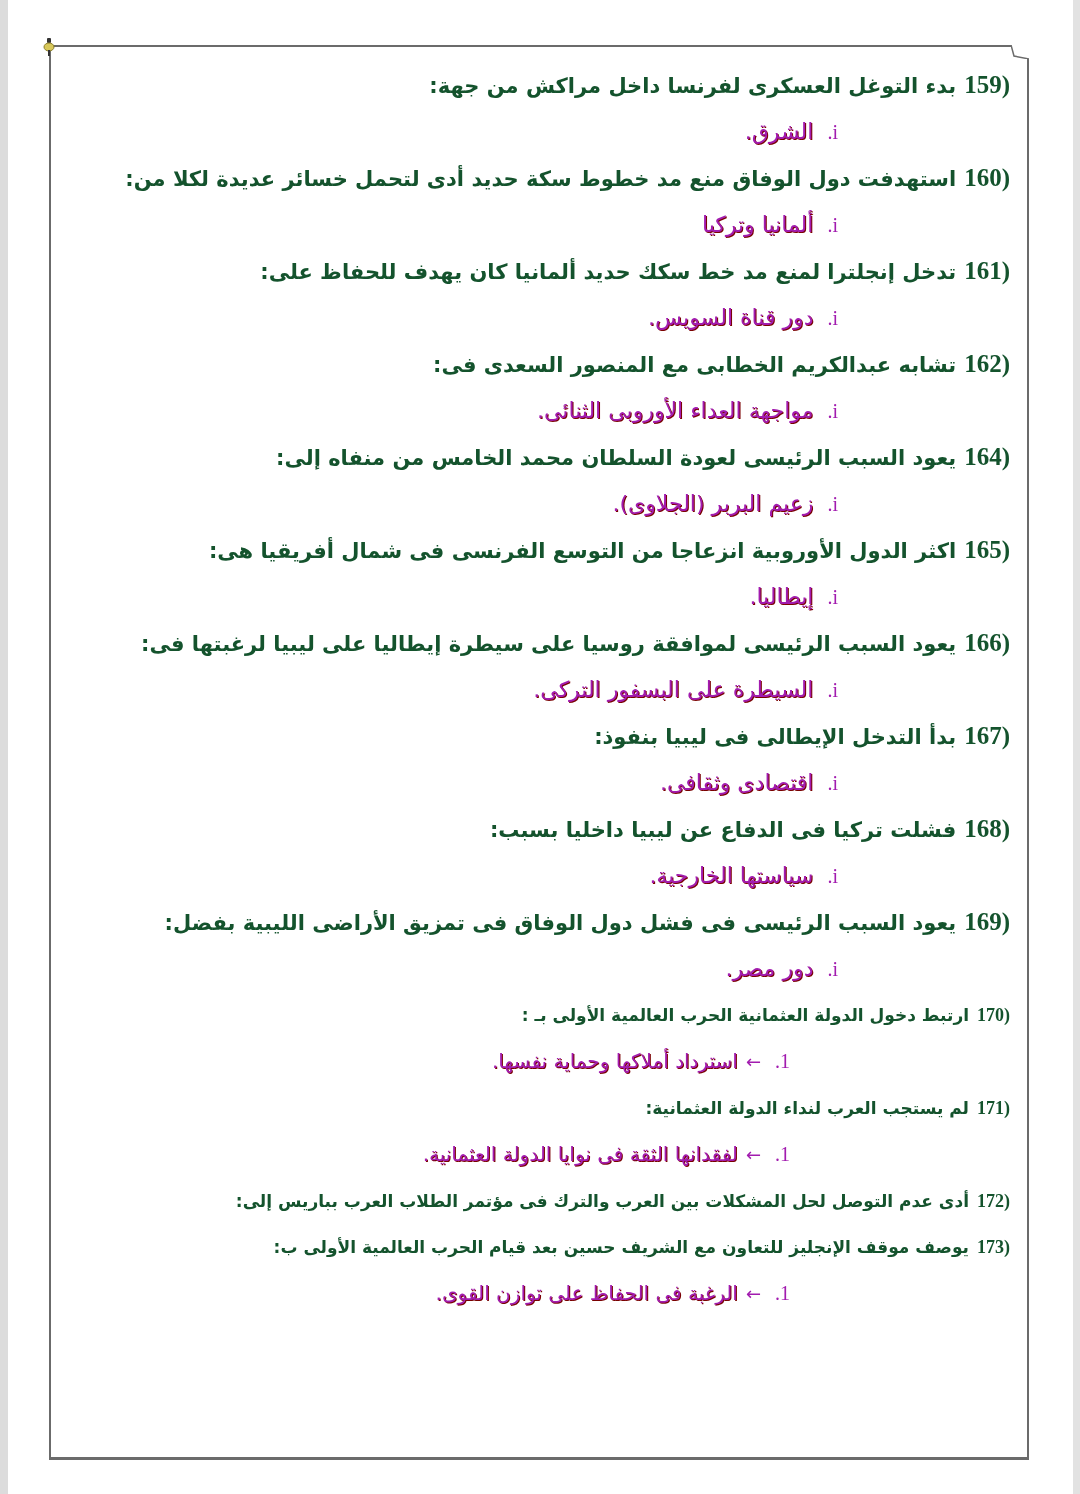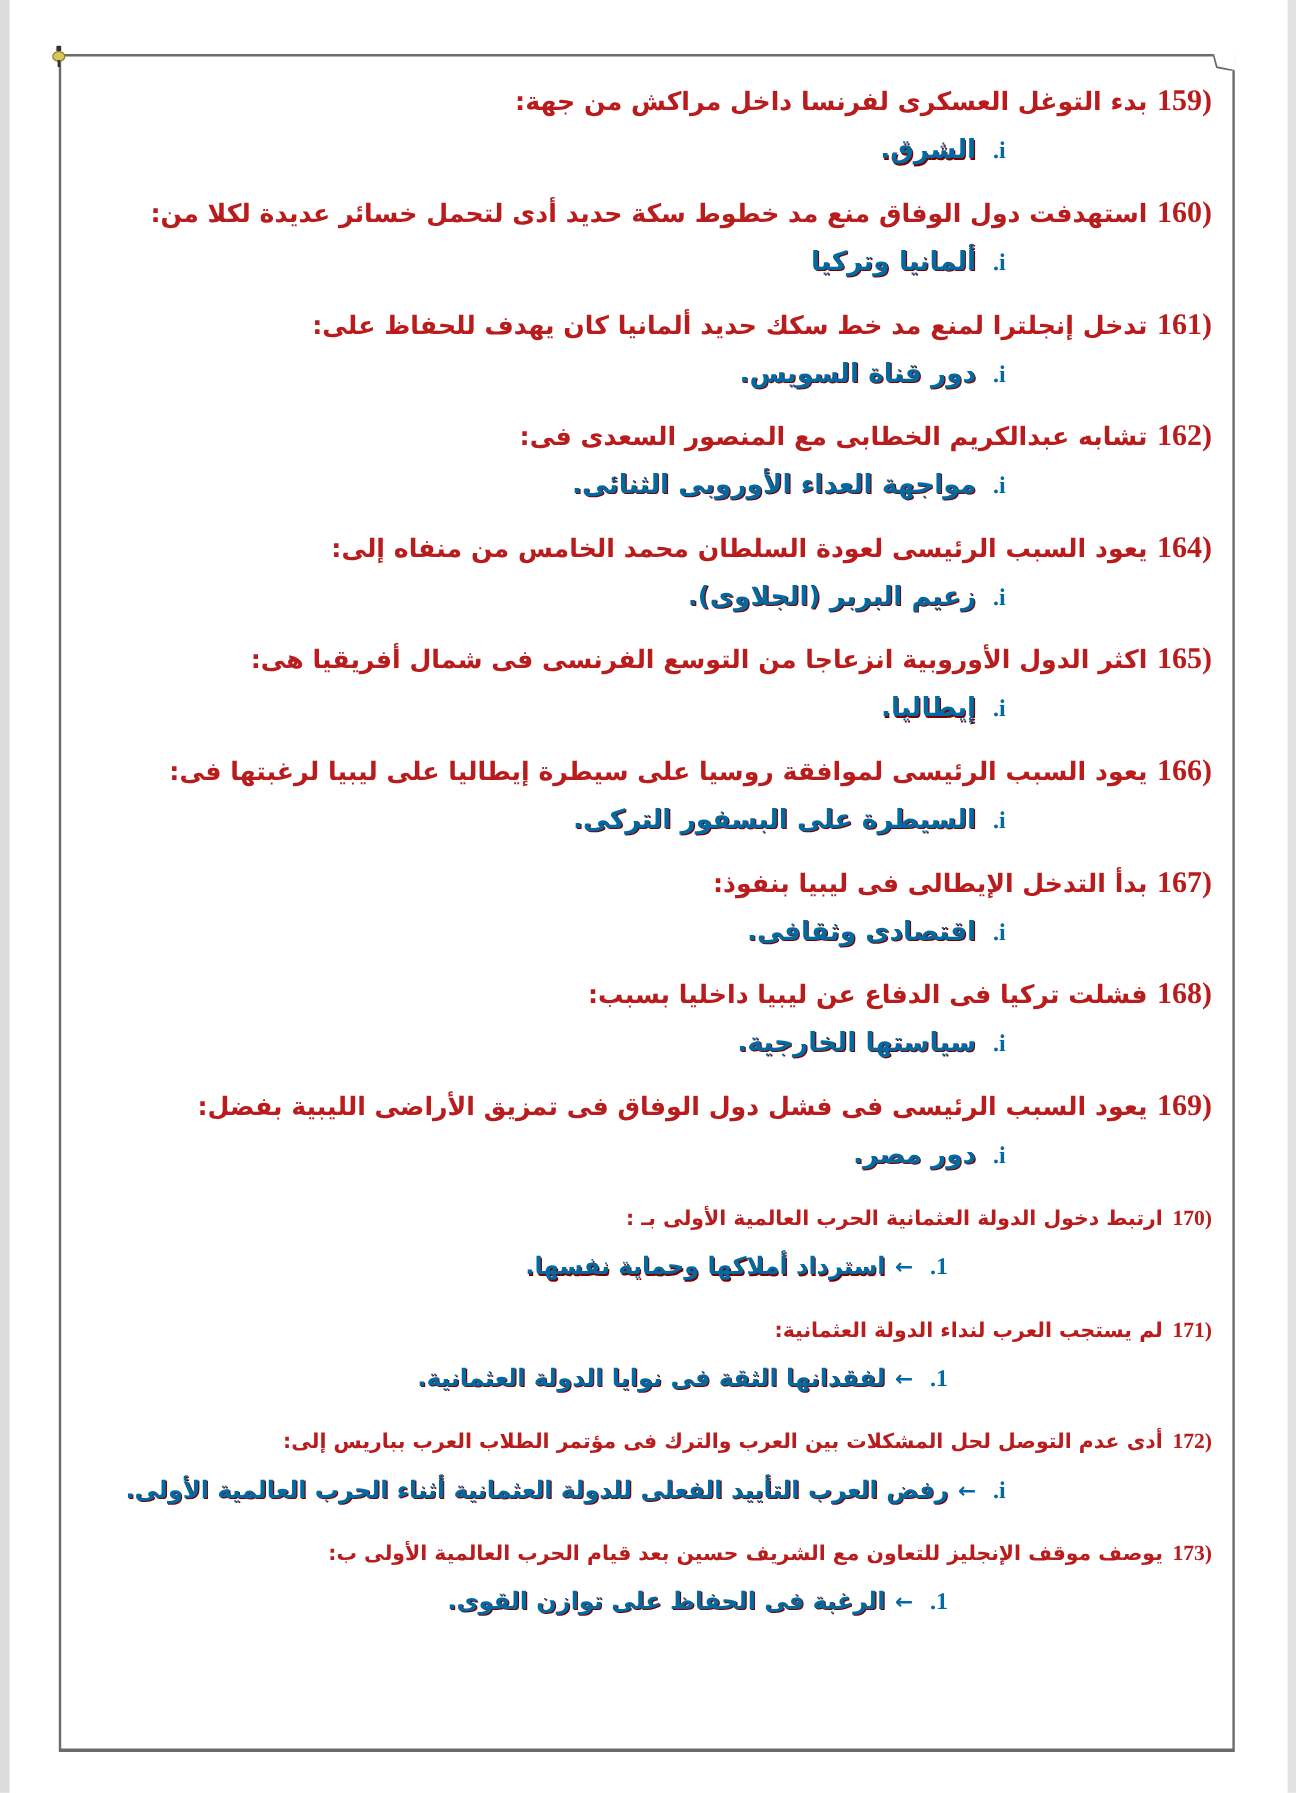--- a/index.html
+++ b/index.html
@@ -48,42 +48,42 @@
     }
     .content {
       position: absolute;
       right: 70px;
       top: 62px;
       width: 900px;
       direction: rtl;
       text-align: right;
     }
     .q {
-      color: #b91c1c;
+      color: #14532d;
       font-family: "DejaVu Sans", sans-serif;
       font-weight: bold;
       font-size: 21px;
       line-height: 46px;
       height: 46px;
       white-space: nowrap;
     }
     .q .num {
       font-family: "Liberation Serif", serif;
       font-weight: bold;
       font-size: 25px;
       direction: ltr;
       unicode-bidi: isolate;
       margin-left: 8px;
     }
     .a {
-      color: #0369a1;
+      color: #a21caf;
       font-family: "DejaVu Sans", sans-serif;
-      font-weight: bold;
+      font-weight: normal;
       font-size: 22px;
-      line-height: 35px;
+      line-height: 47px;
       height: 47px;
       padding-right: 172px;
       white-space: nowrap;
       text-shadow: 1px 1px 0 #7a0000;
     }
     .a .marker {
       font-family: "Liberation Serif", serif;
       font-size: 20px;
       margin-left: 14px;
       text-shadow: none;
@@ -156,18 +156,17 @@
   <div class="q"><span class="num">169)</span><span>يعود السبب الرئيسى فى فشل دول الوفاق فى تمزيق الأراضى الليبية بفضل:</span></div>
   <div class="a"><span class="marker">i.</span><span>دور مصر.</span></div>
 
   <div class="q small"><span class="num">170)</span><span>ارتبط دخول الدولة العثمانية الحرب العالمية الأولى بـ :</span></div>
   <div class="a small indent-wide"><span class="marker">1.</span><span class="arrow">←</span><span>استرداد أملاكها وحماية نفسها.</span></div>
 
   <div class="q small"><span class="num">171)</span><span>لم يستجب العرب لنداء الدولة العثمانية:</span></div>
   <div class="a small indent-wide"><span class="marker">1.</span><span class="arrow">←</span><span>لفقدانها الثقة فى نوايا الدولة العثمانية.</span></div>
 
   <div class="q small"><span class="num">172)</span><span>أدى عدم التوصل لحل المشكلات بين العرب والترك فى مؤتمر الطلاب العرب بباريس إلى:</span></div>
-  <div class="a small indent-mid"><span class="marker">i.</span><span class="arrow">←</span><span>رفض العرب التأييد الفعلى للدولة العثمانية أثناء الحرب العالمية الأولى.</span></div>
 
   <div class="q small"><span class="num">173)</span><span>يوصف موقف الإنجليز للتعاون مع الشريف حسين بعد قيام الحرب العالمية الأولى ب:</span></div>
   <div class="a small indent-wide"><span class="marker">1.</span><span class="arrow">←</span><span>الرغبة فى الحفاظ على توازن القوى.</span></div>
 
 </div>
 
 </body></html>

